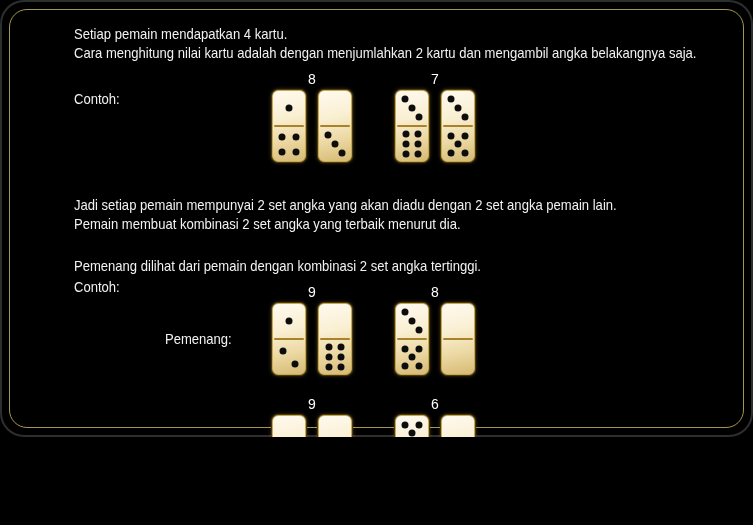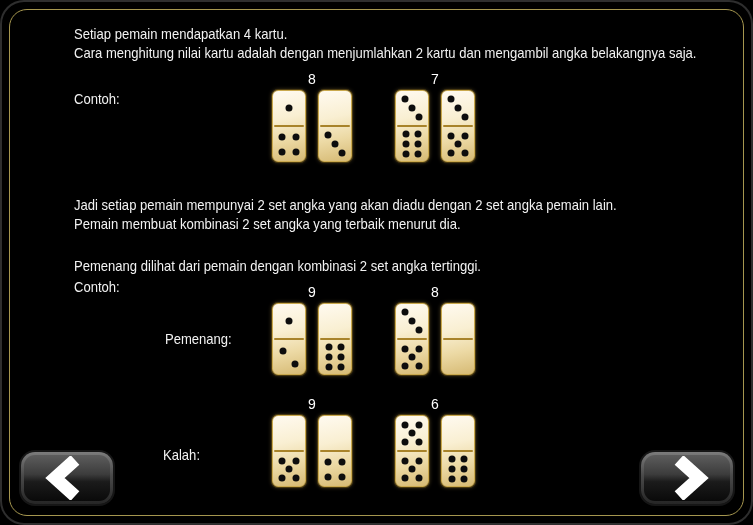--- a/index.html
+++ b/index.html
@@ -4,21 +4,21 @@
 <style>
   html, body {
     margin: 0; padding: 0;
     background: #000;
     width: 753px; height: 525px;
     overflow: hidden;
     font-family: "Liberation Sans", sans-serif;
   }
   #screen {
     position: relative;
-    width: 753px; height: 525px;
+    width: 753px; height: 437px;
     background: #000;
     border-radius: 24px;
     box-shadow: inset 0 0 0 2px #2e2e2e;
     overflow: hidden;
     text-decoration: underline;
   }
   .gold-frame {
     position: absolute;
     left: 9px; top: 9px; right: 9px; bottom: 9px;
     border: 1px solid #a5964f;

